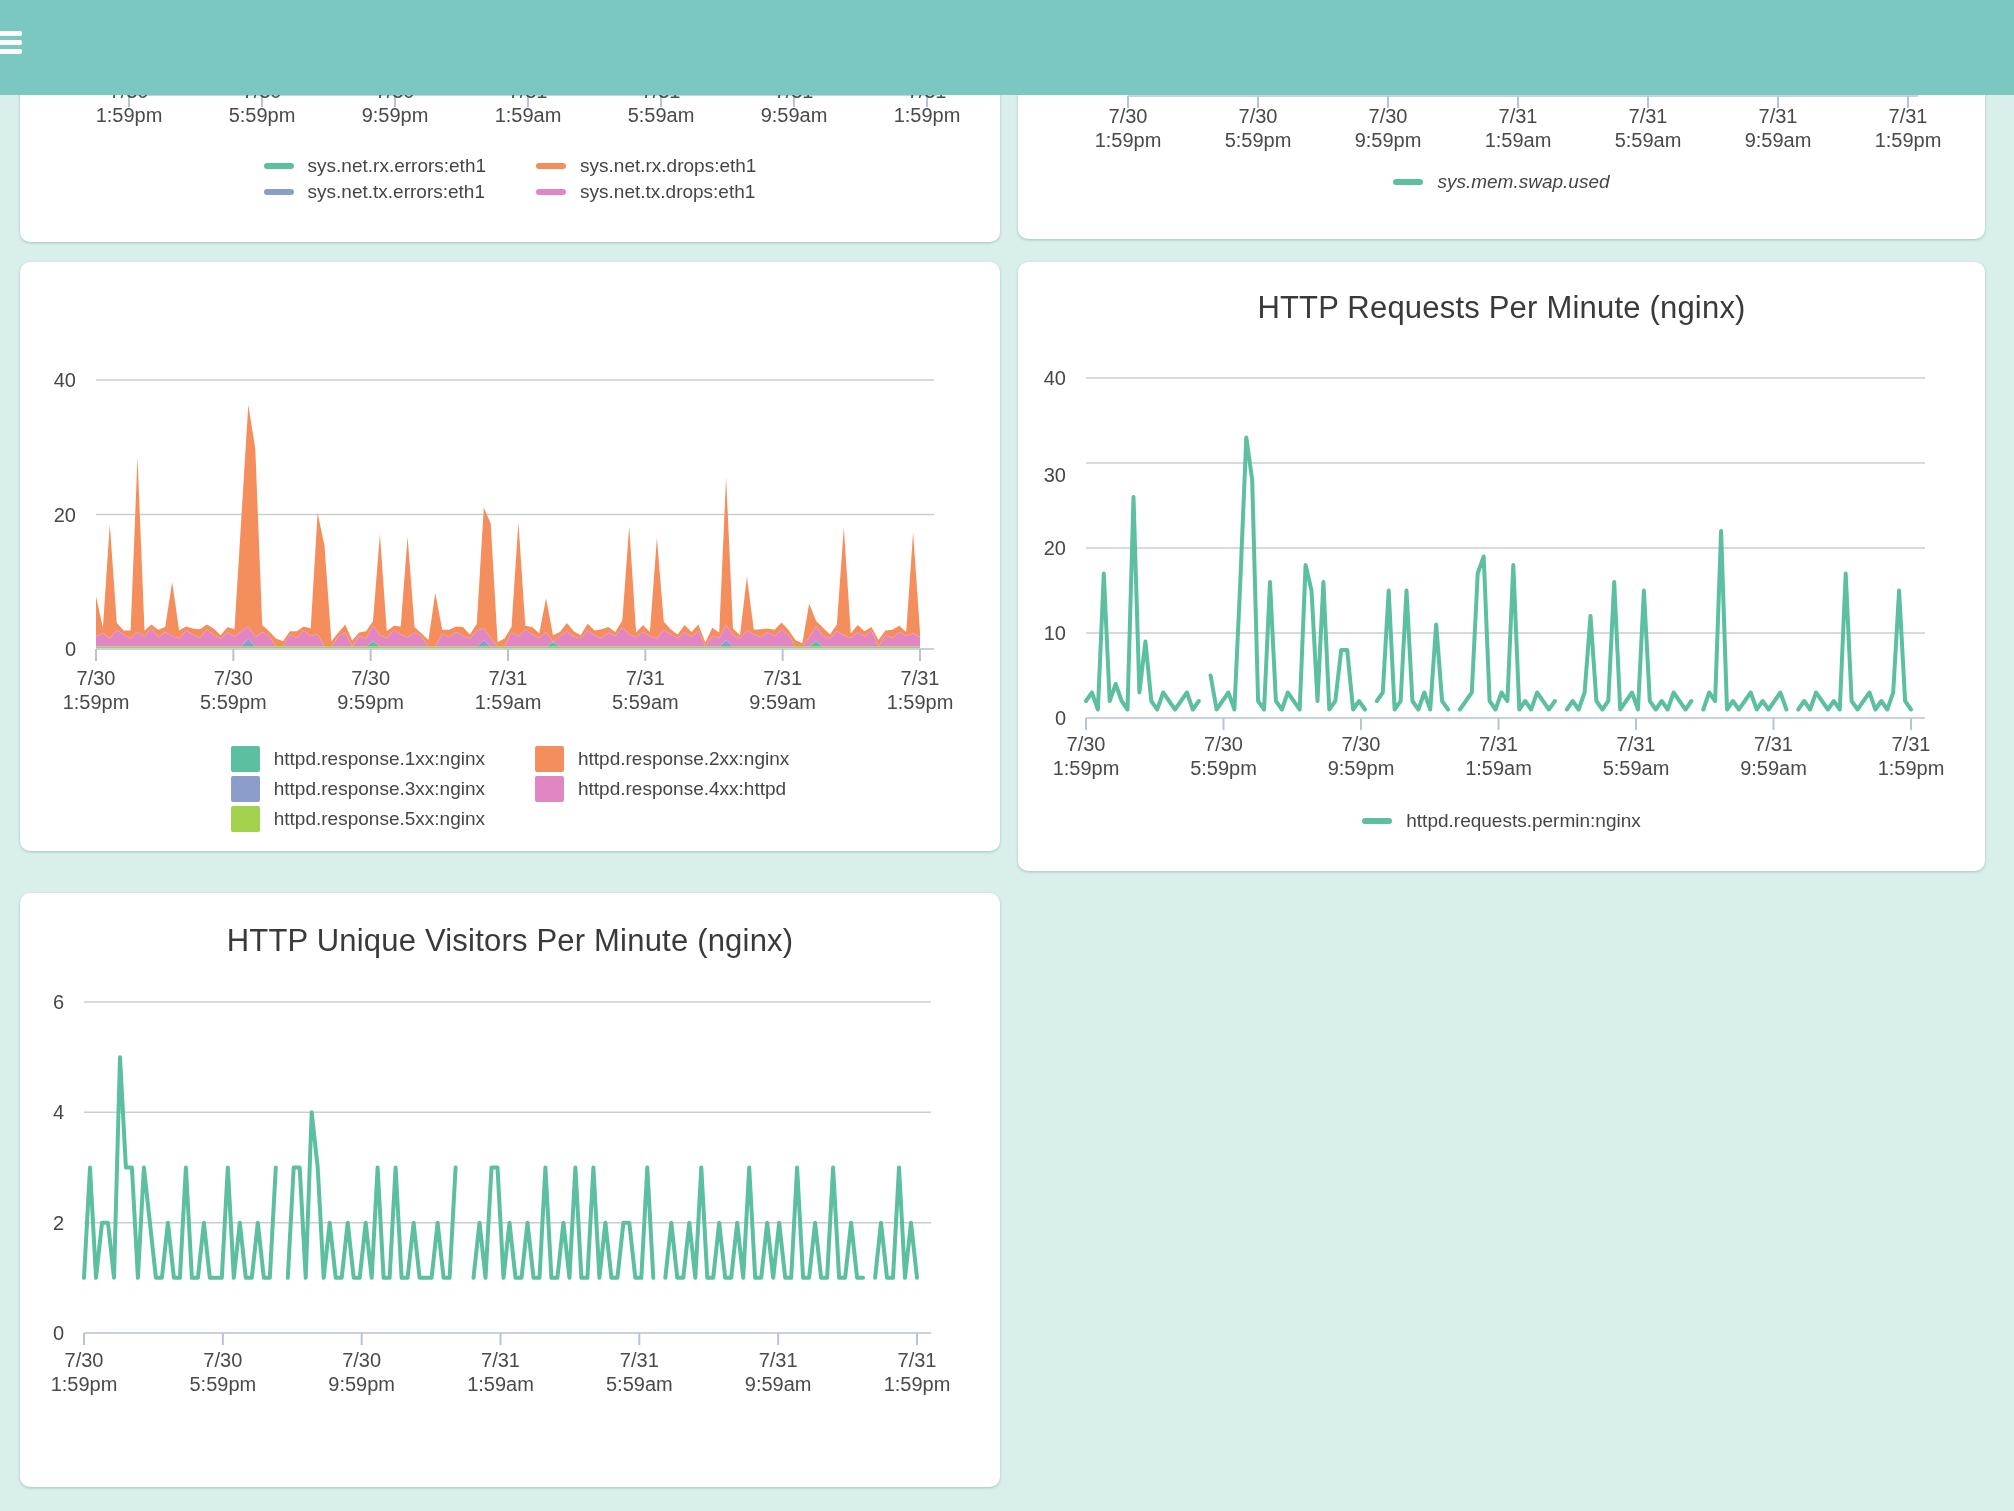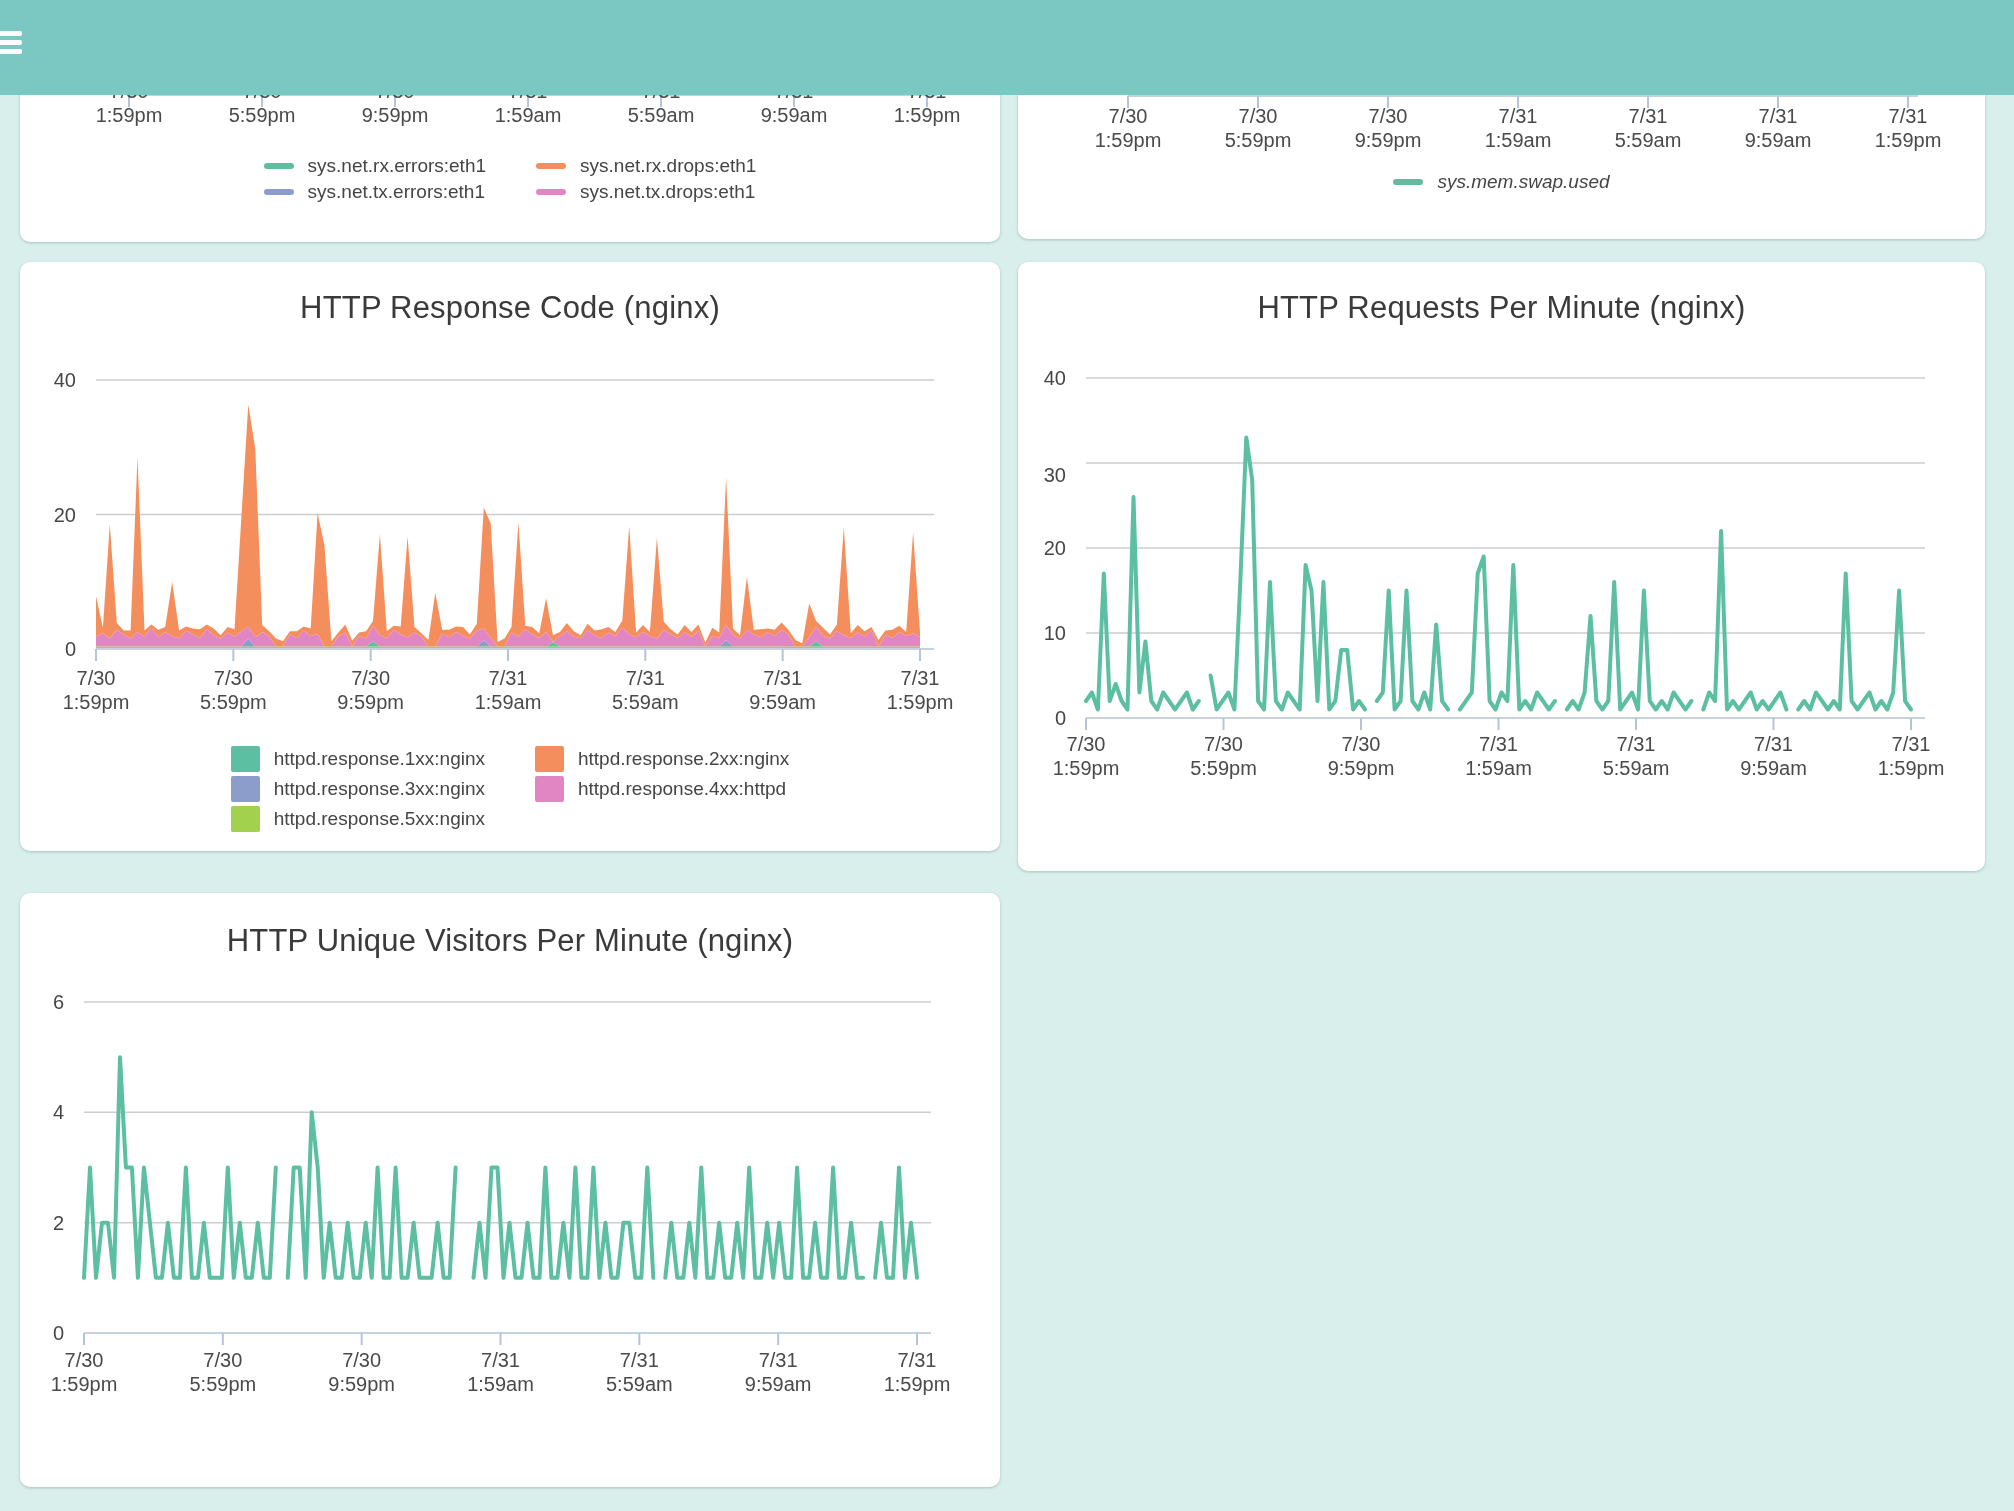--- a/index.html
+++ b/index.html
@@ -131,21 +131,20 @@
           <div class="litem">
             <span class="mk-bar" style="background: rgb(92, 191, 162);"></span>
             <span>sys.mem.swap.used</span>
           </div>
         </div>
       </div>
     </div>
 </div>
 
 <div class="card card-response">
-  <h2 class="ctitle" style="top:28px">HTTP Response Code (nginx)</h2>
   <div class="chart">
       <svg width="980" height="312" style="top: 100px;">
         <line x1="76" x2="914" y1="18" y2="18" class="grid"></line>
         <line x1="76" x2="914" y1="152.5" y2="152.5" class="grid"></line>
         <path d="M76.0 284.6L82.9 284.6L89.8 284.6L96.8 284.6L103.7 284.6L110.6 284.6L117.5 284.6L124.5 284.6L131.4 284.6L138.3 284.6L145.2 284.6L152.2 284.6L159.1 284.6L166.0 284.6L172.9 284.6L179.9 284.6L186.8 284.6L193.7 284.6L200.6 284.6L207.6 284.6L214.5 284.6L221.4 284.6L228.3 284.6L235.3 284.6L242.2 284.6L249.1 284.6L256.0 284.6L263.0 284.6L269.9 284.6L276.8 284.6L283.7 284.6L290.7 284.6L297.6 284.6L304.5 284.6L311.4 284.6L318.4 284.6L325.3 284.6L332.2 284.6L339.1 284.6L346.1 284.6L353.0 284.6L359.9 284.6L366.8 284.6L373.7 284.6L380.7 284.6L387.6 284.6L394.5 284.6L401.4 284.6L408.4 284.6L415.3 284.6L422.2 284.6L429.1 284.6L436.1 284.6L443.0 284.6L449.9 284.6L456.8 284.6L463.8 284.6L470.7 284.6L477.6 284.6L484.5 284.6L491.5 284.6L498.4 284.6L505.3 284.6L512.2 284.6L519.2 284.6L526.1 284.6L533.0 284.6L539.9 284.6L546.9 284.6L553.8 284.6L560.7 284.6L567.6 284.6L574.6 284.6L581.5 284.6L588.4 284.6L595.3 284.6L602.3 284.6L609.2 284.6L616.1 284.6L623.0 284.6L629.9 284.6L636.9 284.6L643.8 284.6L650.7 284.6L657.6 284.6L664.6 284.6L671.5 284.6L678.4 284.6L685.3 284.6L692.3 284.6L699.2 284.6L706.1 284.6L713.0 284.6L720.0 284.6L726.9 284.6L733.8 284.6L740.7 284.6L747.7 284.6L754.6 284.6L761.5 284.6L768.4 284.6L775.4 284.6L782.3 284.6L789.2 284.6L796.1 284.6L803.1 284.6L810.0 284.6L816.9 284.6L823.8 284.6L830.8 284.6L837.7 284.6L844.6 284.6L851.5 284.6L858.5 284.6L865.4 284.6L872.3 284.6L879.2 284.6L886.2 284.6L893.1 284.6L900.0 284.6L900.0 287.0L893.1 287.0L886.2 287.0L879.2 287.0L872.3 287.0L865.4 287.0L858.5 287.0L851.5 287.0L844.6 287.0L837.7 287.0L830.8 287.0L823.8 287.0L816.9 287.0L810.0 287.0L803.1 287.0L796.1 287.0L789.2 287.0L782.3 287.0L775.4 287.0L768.4 287.0L761.5 287.0L754.6 287.0L747.7 287.0L740.7 287.0L733.8 287.0L726.9 287.0L720.0 287.0L713.0 287.0L706.1 287.0L699.2 287.0L692.3 287.0L685.3 287.0L678.4 287.0L671.5 287.0L664.6 287.0L657.6 287.0L650.7 287.0L643.8 287.0L636.9 287.0L629.9 287.0L623.0 287.0L616.1 287.0L609.2 287.0L602.3 287.0L595.3 287.0L588.4 287.0L581.5 287.0L574.6 287.0L567.6 287.0L560.7 287.0L553.8 287.0L546.9 287.0L539.9 287.0L533.0 287.0L526.1 287.0L519.2 287.0L512.2 287.0L505.3 287.0L498.4 287.0L491.5 287.0L484.5 287.0L477.6 287.0L470.7 287.0L463.8 287.0L456.8 287.0L449.9 287.0L443.0 287.0L436.1 287.0L429.1 287.0L422.2 287.0L415.3 287.0L408.4 287.0L401.4 287.0L394.5 287.0L387.6 287.0L380.7 287.0L373.7 287.0L366.8 287.0L359.9 287.0L353.0 287.0L346.1 287.0L339.1 287.0L332.2 287.0L325.3 287.0L318.4 287.0L311.4 287.0L304.5 287.0L297.6 287.0L290.7 287.0L283.7 287.0L276.8 287.0L269.9 287.0L263.0 287.0L256.0 287.0L249.1 287.0L242.2 287.0L235.3 287.0L228.3 287.0L221.4 287.0L214.5 287.0L207.6 287.0L200.6 287.0L193.7 287.0L186.8 287.0L179.9 287.0L172.9 287.0L166.0 287.0L159.1 287.0L152.2 287.0L145.2 287.0L138.3 287.0L131.4 287.0L124.5 287.0L117.5 287.0L110.6 287.0L103.7 287.0L96.8 287.0L89.8 287.0L82.9 287.0L76.0 287.0Z" fill="#a2d24d"></path>
         <path d="M76.0 284.6L82.9 284.6L89.8 284.6L96.8 284.6L103.7 284.6L110.6 284.6L117.5 284.6L124.5 284.6L131.4 284.6L138.3 284.6L145.2 284.6L152.2 284.6L159.1 284.6L166.0 284.6L172.9 284.6L179.9 284.6L186.8 284.6L193.7 284.6L200.6 284.6L207.6 284.6L214.5 284.6L221.4 284.6L228.3 284.6L235.3 284.6L242.2 284.6L249.1 284.6L256.0 284.6L263.0 284.6L269.9 284.6L276.8 284.6L283.7 284.6L290.7 284.6L297.6 284.6L304.5 284.6L311.4 284.6L318.4 284.6L325.3 284.6L332.2 284.6L339.1 284.6L346.1 284.6L353.0 279.3L359.9 284.6L366.8 284.6L373.7 284.6L380.7 284.6L387.6 284.6L394.5 284.6L401.4 284.6L408.4 284.6L415.3 284.6L422.2 284.6L429.1 284.6L436.1 284.6L443.0 284.6L449.9 284.6L456.8 284.6L463.8 284.6L470.7 284.6L477.6 284.6L484.5 284.6L491.5 284.6L498.4 284.6L505.3 284.6L512.2 284.6L519.2 284.6L526.1 284.6L533.0 279.9L539.9 284.6L546.9 284.6L553.8 284.6L560.7 284.6L567.6 284.6L574.6 284.6L581.5 284.6L588.4 284.6L595.3 284.6L602.3 284.6L609.2 284.6L616.1 284.6L623.0 284.6L629.9 284.6L636.9 284.6L643.8 284.6L650.7 284.6L657.6 284.6L664.6 284.6L671.5 284.6L678.4 284.6L685.3 284.6L692.3 284.6L699.2 284.6L706.1 284.6L713.0 284.6L720.0 284.6L726.9 284.6L733.8 284.6L740.7 284.6L747.7 284.6L754.6 284.6L761.5 284.6L768.4 284.6L775.4 284.6L782.3 284.6L789.2 284.6L796.1 279.3L803.1 284.6L810.0 284.6L816.9 284.6L823.8 284.6L830.8 284.6L837.7 284.6L844.6 284.6L851.5 284.6L858.5 284.6L865.4 284.6L872.3 284.6L879.2 284.6L886.2 284.6L893.1 284.6L900.0 284.6L900.0 284.6L893.1 284.6L886.2 284.6L879.2 284.6L872.3 284.6L865.4 284.6L858.5 284.6L851.5 284.6L844.6 284.6L837.7 284.6L830.8 284.6L823.8 284.6L816.9 284.6L810.0 284.6L803.1 284.6L796.1 284.6L789.2 284.6L782.3 284.6L775.4 284.6L768.4 284.6L761.5 284.6L754.6 284.6L747.7 284.6L740.7 284.6L733.8 284.6L726.9 284.6L720.0 284.6L713.0 284.6L706.1 284.6L699.2 284.6L692.3 284.6L685.3 284.6L678.4 284.6L671.5 284.6L664.6 284.6L657.6 284.6L650.7 284.6L643.8 284.6L636.9 284.6L629.9 284.6L623.0 284.6L616.1 284.6L609.2 284.6L602.3 284.6L595.3 284.6L588.4 284.6L581.5 284.6L574.6 284.6L567.6 284.6L560.7 284.6L553.8 284.6L546.9 284.6L539.9 284.6L533.0 284.6L526.1 284.6L519.2 284.6L512.2 284.6L505.3 284.6L498.4 284.6L491.5 284.6L484.5 284.6L477.6 284.6L470.7 284.6L463.8 284.6L456.8 284.6L449.9 284.6L443.0 284.6L436.1 284.6L429.1 284.6L422.2 284.6L415.3 284.6L408.4 284.6L401.4 284.6L394.5 284.6L387.6 284.6L380.7 284.6L373.7 284.6L366.8 284.6L359.9 284.6L353.0 284.6L346.1 284.6L339.1 284.6L332.2 284.6L325.3 284.6L318.4 284.6L311.4 284.6L304.5 284.6L297.6 284.6L290.7 284.6L283.7 284.6L276.8 284.6L269.9 284.6L263.0 284.6L256.0 284.6L249.1 284.6L242.2 284.6L235.3 284.6L228.3 284.6L221.4 284.6L214.5 284.6L207.6 284.6L200.6 284.6L193.7 284.6L186.8 284.6L179.9 284.6L172.9 284.6L166.0 284.6L159.1 284.6L152.2 284.6L145.2 284.6L138.3 284.6L131.4 284.6L124.5 284.6L117.5 284.6L110.6 284.6L103.7 284.6L96.8 284.6L89.8 284.6L82.9 284.6L76.0 284.6Z" fill="#5cbfa2"></path>
         <path d="M76.0 284.6L82.9 284.6L89.8 284.6L96.8 284.6L103.7 284.6L110.6 284.6L117.5 284.6L124.5 284.6L131.4 284.6L138.3 284.6L145.2 284.6L152.2 284.6L159.1 284.6L166.0 284.6L172.9 284.6L179.9 284.6L186.8 284.6L193.7 284.6L200.6 284.6L207.6 284.6L214.5 284.6L221.4 284.6L228.3 276.6L235.3 284.6L242.2 284.6L249.1 284.6L256.0 284.6L263.0 284.6L269.9 284.6L276.8 284.6L283.7 284.6L290.7 284.6L297.6 284.6L304.5 284.6L311.4 284.6L318.4 284.6L325.3 284.6L332.2 284.6L339.1 284.6L346.1 284.6L353.0 279.3L359.9 284.6L366.8 284.6L373.7 284.6L380.7 284.6L387.6 284.6L394.5 284.6L401.4 284.6L408.4 284.6L415.3 284.6L422.2 284.6L429.1 284.6L436.1 284.6L443.0 284.6L449.9 284.6L456.8 284.6L463.8 277.9L470.7 284.6L477.6 284.6L484.5 284.6L491.5 284.6L498.4 284.6L505.3 284.6L512.2 284.6L519.2 284.6L526.1 284.6L533.0 279.9L539.9 284.6L546.9 284.6L553.8 284.6L560.7 284.6L567.6 284.6L574.6 284.6L581.5 284.6L588.4 284.6L595.3 284.6L602.3 284.6L609.2 284.6L616.1 284.6L623.0 284.6L629.9 284.6L636.9 284.6L643.8 284.6L650.7 284.6L657.6 284.6L664.6 284.6L671.5 284.6L678.4 284.6L685.3 284.6L692.3 284.6L699.2 284.6L706.1 277.9L713.0 284.6L720.0 284.6L726.9 284.6L733.8 284.6L740.7 284.6L747.7 284.6L754.6 284.6L761.5 284.6L768.4 284.6L775.4 284.6L782.3 284.6L789.2 284.6L796.1 279.3L803.1 284.6L810.0 284.6L816.9 284.6L823.8 284.6L830.8 284.6L837.7 284.6L844.6 284.6L851.5 284.6L858.5 284.6L865.4 284.6L872.3 284.6L879.2 284.6L886.2 284.6L893.1 284.6L900.0 284.6L900.0 284.6L893.1 284.6L886.2 284.6L879.2 284.6L872.3 284.6L865.4 284.6L858.5 284.6L851.5 284.6L844.6 284.6L837.7 284.6L830.8 284.6L823.8 284.6L816.9 284.6L810.0 284.6L803.1 284.6L796.1 279.3L789.2 284.6L782.3 284.6L775.4 284.6L768.4 284.6L761.5 284.6L754.6 284.6L747.7 284.6L740.7 284.6L733.8 284.6L726.9 284.6L720.0 284.6L713.0 284.6L706.1 284.6L699.2 284.6L692.3 284.6L685.3 284.6L678.4 284.6L671.5 284.6L664.6 284.6L657.6 284.6L650.7 284.6L643.8 284.6L636.9 284.6L629.9 284.6L623.0 284.6L616.1 284.6L609.2 284.6L602.3 284.6L595.3 284.6L588.4 284.6L581.5 284.6L574.6 284.6L567.6 284.6L560.7 284.6L553.8 284.6L546.9 284.6L539.9 284.6L533.0 279.9L526.1 284.6L519.2 284.6L512.2 284.6L505.3 284.6L498.4 284.6L491.5 284.6L484.5 284.6L477.6 284.6L470.7 284.6L463.8 284.6L456.8 284.6L449.9 284.6L443.0 284.6L436.1 284.6L429.1 284.6L422.2 284.6L415.3 284.6L408.4 284.6L401.4 284.6L394.5 284.6L387.6 284.6L380.7 284.6L373.7 284.6L366.8 284.6L359.9 284.6L353.0 279.3L346.1 284.6L339.1 284.6L332.2 284.6L325.3 284.6L318.4 284.6L311.4 284.6L304.5 284.6L297.6 284.6L290.7 284.6L283.7 284.6L276.8 284.6L269.9 284.6L263.0 284.6L256.0 284.6L249.1 284.6L242.2 284.6L235.3 284.6L228.3 284.6L221.4 284.6L214.5 284.6L207.6 284.6L200.6 284.6L193.7 284.6L186.8 284.6L179.9 284.6L172.9 284.6L166.0 284.6L159.1 284.6L152.2 284.6L145.2 284.6L138.3 284.6L131.4 284.6L124.5 284.6L117.5 284.6L110.6 284.6L103.7 284.6L96.8 284.6L89.8 284.6L82.9 284.6L76.0 284.6Z" fill="#8c9dcc"></path>
         <path d="M76.0 274.6L82.9 271.2L89.8 276.6L96.8 267.8L103.7 272.5L110.6 276.6L117.5 269.9L124.5 274.6L131.4 265.8L138.3 275.2L145.2 269.9L152.2 273.9L159.1 276.6L166.0 268.5L172.9 272.5L179.9 275.9L186.8 267.2L193.7 273.2L200.6 276.6L207.6 270.5L214.5 274.6L221.4 269.2L228.3 264.5L235.3 275.2L242.2 269.9L249.1 273.9L256.0 284.6L263.0 284.6L269.9 272.5L276.8 275.9L283.7 268.5L290.7 273.9L297.6 271.9L304.5 284.6L311.4 284.6L318.4 274.6L325.3 270.5L332.2 284.6L339.1 273.9L346.1 276.6L353.0 263.8L359.9 273.2L366.8 275.9L373.7 267.8L380.7 272.5L387.6 275.2L394.5 270.5L401.4 274.6L408.4 284.6L415.3 284.6L422.2 271.9L429.1 275.2L436.1 269.9L443.0 273.9L449.9 276.6L456.8 268.5L463.8 266.5L470.7 275.9L477.6 284.6L484.5 284.6L491.5 270.5L498.4 274.6L505.3 267.2L512.2 272.5L519.2 275.9L526.1 269.9L533.0 279.9L539.9 273.9L546.9 269.2L553.8 274.6L560.7 276.6L567.6 268.5L574.6 273.2L581.5 275.9L588.4 270.5L595.3 273.9L602.3 265.8L609.2 271.9L616.1 275.2L623.0 269.9L629.9 273.9L636.9 276.6L643.8 267.8L650.7 272.5L657.6 275.9L664.6 270.5L671.5 274.6L678.4 269.2L685.3 284.6L692.3 273.9L699.2 275.9L706.1 263.1L713.0 273.2L720.0 276.6L726.9 268.5L733.8 272.5L740.7 275.2L747.7 270.5L754.6 273.9L761.5 267.8L768.4 272.5L775.4 284.6L782.3 284.6L789.2 275.2L796.1 264.5L803.1 273.9L810.0 276.6L816.9 269.2L823.8 273.2L830.8 275.9L837.7 270.5L844.6 274.6L851.5 268.5L858.5 284.6L865.4 273.2L872.3 275.9L879.2 269.9L886.2 273.9L893.1 271.2L900.0 275.2L900.0 284.6L893.1 284.6L886.2 284.6L879.2 284.6L872.3 284.6L865.4 284.6L858.5 284.6L851.5 284.6L844.6 284.6L837.7 284.6L830.8 284.6L823.8 284.6L816.9 284.6L810.0 284.6L803.1 284.6L796.1 279.3L789.2 284.6L782.3 284.6L775.4 284.6L768.4 284.6L761.5 284.6L754.6 284.6L747.7 284.6L740.7 284.6L733.8 284.6L726.9 284.6L720.0 284.6L713.0 284.6L706.1 277.9L699.2 284.6L692.3 284.6L685.3 284.6L678.4 284.6L671.5 284.6L664.6 284.6L657.6 284.6L650.7 284.6L643.8 284.6L636.9 284.6L629.9 284.6L623.0 284.6L616.1 284.6L609.2 284.6L602.3 284.6L595.3 284.6L588.4 284.6L581.5 284.6L574.6 284.6L567.6 284.6L560.7 284.6L553.8 284.6L546.9 284.6L539.9 284.6L533.0 279.9L526.1 284.6L519.2 284.6L512.2 284.6L505.3 284.6L498.4 284.6L491.5 284.6L484.5 284.6L477.6 284.6L470.7 284.6L463.8 277.9L456.8 284.6L449.9 284.6L443.0 284.6L436.1 284.6L429.1 284.6L422.2 284.6L415.3 284.6L408.4 284.6L401.4 284.6L394.5 284.6L387.6 284.6L380.7 284.6L373.7 284.6L366.8 284.6L359.9 284.6L353.0 279.3L346.1 284.6L339.1 284.6L332.2 284.6L325.3 284.6L318.4 284.6L311.4 284.6L304.5 284.6L297.6 284.6L290.7 284.6L283.7 284.6L276.8 284.6L269.9 284.6L263.0 284.6L256.0 284.6L249.1 284.6L242.2 284.6L235.3 284.6L228.3 276.6L221.4 284.6L214.5 284.6L207.6 284.6L200.6 284.6L193.7 284.6L186.8 284.6L179.9 284.6L172.9 284.6L166.0 284.6L159.1 284.6L152.2 284.6L145.2 284.6L138.3 284.6L131.4 284.6L124.5 284.6L117.5 284.6L110.6 284.6L103.7 284.6L96.8 284.6L89.8 284.6L82.9 284.6L76.0 284.6Z" fill="#e186c3"></path>
         <path d="M76.0 234.2L82.9 265.8L89.8 162.3L96.8 261.1L103.7 268.5L110.6 268.5L117.5 95.0L124.5 268.5L131.4 262.5L138.3 267.8L145.2 265.1L152.2 220.1L159.1 268.5L166.0 264.5L172.9 266.5L179.9 267.2L186.8 262.5L193.7 266.5L200.6 273.2L207.6 265.1L214.5 267.2L221.4 154.9L228.3 42.5L235.3 86.9L242.2 263.1L249.1 269.2L256.0 276.6L263.0 279.3L269.9 269.2L276.8 269.2L283.7 264.5L290.7 266.5L297.6 150.8L304.5 183.8L311.4 279.3L318.4 270.5L325.3 262.5L332.2 278.6L339.1 270.5L346.1 269.2L353.0 259.1L359.9 172.3L366.8 269.2L373.7 263.8L380.7 264.5L387.6 174.4L394.5 265.1L401.4 271.2L408.4 277.9L415.3 230.8L422.2 267.8L429.1 267.8L436.1 264.5L443.0 265.1L449.9 272.5L456.8 261.8L463.8 145.4L470.7 161.6L477.6 279.9L484.5 276.6L491.5 265.1L498.4 160.2L505.3 263.8L512.2 265.1L519.2 271.2L526.1 236.2L533.0 273.2L539.9 269.9L546.9 261.1L553.8 269.2L560.7 273.2L567.6 261.8L574.6 268.5L581.5 267.2L588.4 265.1L595.3 269.9L602.3 258.4L609.2 164.3L616.1 270.5L623.0 263.1L629.9 269.9L636.9 175.7L643.8 259.8L650.7 267.2L657.6 272.5L664.6 263.1L671.5 269.9L678.4 262.5L685.3 280.6L692.3 265.8L699.2 270.5L706.1 115.2L713.0 266.5L720.0 273.2L726.9 214.7L733.8 267.8L740.7 267.2L747.7 266.5L754.6 267.8L761.5 260.4L768.4 267.8L775.4 277.9L782.3 281.3L789.2 241.6L796.1 259.1L803.1 265.8L810.0 272.5L816.9 262.5L823.8 165.6L830.8 271.2L837.7 263.1L844.6 269.2L851.5 265.1L858.5 277.9L865.4 268.5L872.3 267.8L879.2 263.8L886.2 269.9L893.1 170.3L900.0 269.9L900.0 275.2L893.1 271.2L886.2 273.9L879.2 269.9L872.3 275.9L865.4 273.2L858.5 284.6L851.5 268.5L844.6 274.6L837.7 270.5L830.8 275.9L823.8 273.2L816.9 269.2L810.0 276.6L803.1 273.9L796.1 264.5L789.2 275.2L782.3 284.6L775.4 284.6L768.4 272.5L761.5 267.8L754.6 273.9L747.7 270.5L740.7 275.2L733.8 272.5L726.9 268.5L720.0 276.6L713.0 273.2L706.1 263.1L699.2 275.9L692.3 273.9L685.3 284.6L678.4 269.2L671.5 274.6L664.6 270.5L657.6 275.9L650.7 272.5L643.8 267.8L636.9 276.6L629.9 273.9L623.0 269.9L616.1 275.2L609.2 271.9L602.3 265.8L595.3 273.9L588.4 270.5L581.5 275.9L574.6 273.2L567.6 268.5L560.7 276.6L553.8 274.6L546.9 269.2L539.9 273.9L533.0 279.9L526.1 269.9L519.2 275.9L512.2 272.5L505.3 267.2L498.4 274.6L491.5 270.5L484.5 284.6L477.6 284.6L470.7 275.9L463.8 266.5L456.8 268.5L449.9 276.6L443.0 273.9L436.1 269.9L429.1 275.2L422.2 271.9L415.3 284.6L408.4 284.6L401.4 274.6L394.5 270.5L387.6 275.2L380.7 272.5L373.7 267.8L366.8 275.9L359.9 273.2L353.0 263.8L346.1 276.6L339.1 273.9L332.2 284.6L325.3 270.5L318.4 274.6L311.4 284.6L304.5 284.6L297.6 271.9L290.7 273.9L283.7 268.5L276.8 275.9L269.9 272.5L263.0 284.6L256.0 284.6L249.1 273.9L242.2 269.9L235.3 275.2L228.3 264.5L221.4 269.2L214.5 274.6L207.6 270.5L200.6 276.6L193.7 273.2L186.8 267.2L179.9 275.9L172.9 272.5L166.0 268.5L159.1 276.6L152.2 273.9L145.2 269.9L138.3 275.2L131.4 265.8L124.5 274.6L117.5 269.9L110.6 276.6L103.7 272.5L96.8 267.8L89.8 276.6L82.9 271.2L76.0 274.6Z" fill="#f58e5d"></path>
         <line x1="76" x2="914" y1="287" y2="287" class="axis"></line>
@@ -231,20 +230,28 @@
       <div class="xlab" style="left: 343px; top: 470px;">7/30</div>
       <div class="xlab" style="left: 343px; top: 494px;">9:59pm</div>
       <div class="xlab" style="left: 480.5px; top: 470px;">7/31</div>
       <div class="xlab" style="left: 480.5px; top: 494px;">1:59am</div>
       <div class="xlab" style="left: 618px; top: 470px;">7/31</div>
       <div class="xlab" style="left: 618px; top: 494px;">5:59am</div>
       <div class="xlab" style="left: 755.5px; top: 470px;">7/31</div>
       <div class="xlab" style="left: 755.5px; top: 494px;">9:59am</div>
       <div class="xlab" style="left: 893px; top: 470px;">7/31</div>
       <div class="xlab" style="left: 893px; top: 494px;">1:59pm</div>
+      <div class="legend" style="top: 548px;">
+        <div class="leg-flex">
+          <div class="litem">
+            <span class="mk-bar" style="background: rgb(92, 191, 162);"></span>
+            <span>httpd.requests.permin:nginx</span>
+          </div>
+        </div>
+      </div>
     </div>
 </div>
 
 <div class="card card-visitors">
   <h2 class="ctitle" style="top:30px">HTTP Unique Visitors Per Minute (nginx)</h2>
   <div class="chart">
       <svg width="980" height="364" style="top: 100px;">
         <line x1="64" x2="911" y1="9" y2="9" class="grid"></line>
         <line x1="64" x2="911" y1="119.33333333333334" y2="119.33333333333334" class="grid"></line>
         <line x1="64" x2="911" y1="229.66666666666669" y2="229.66666666666669" class="grid"></line>

